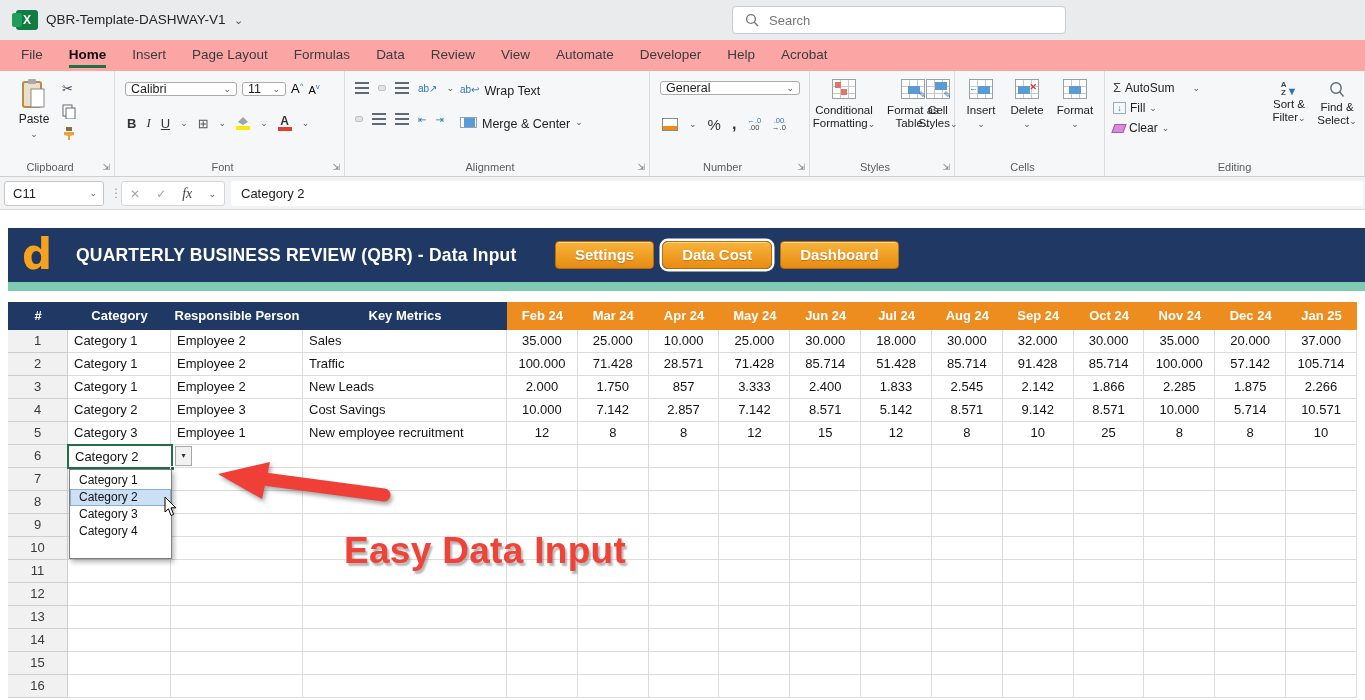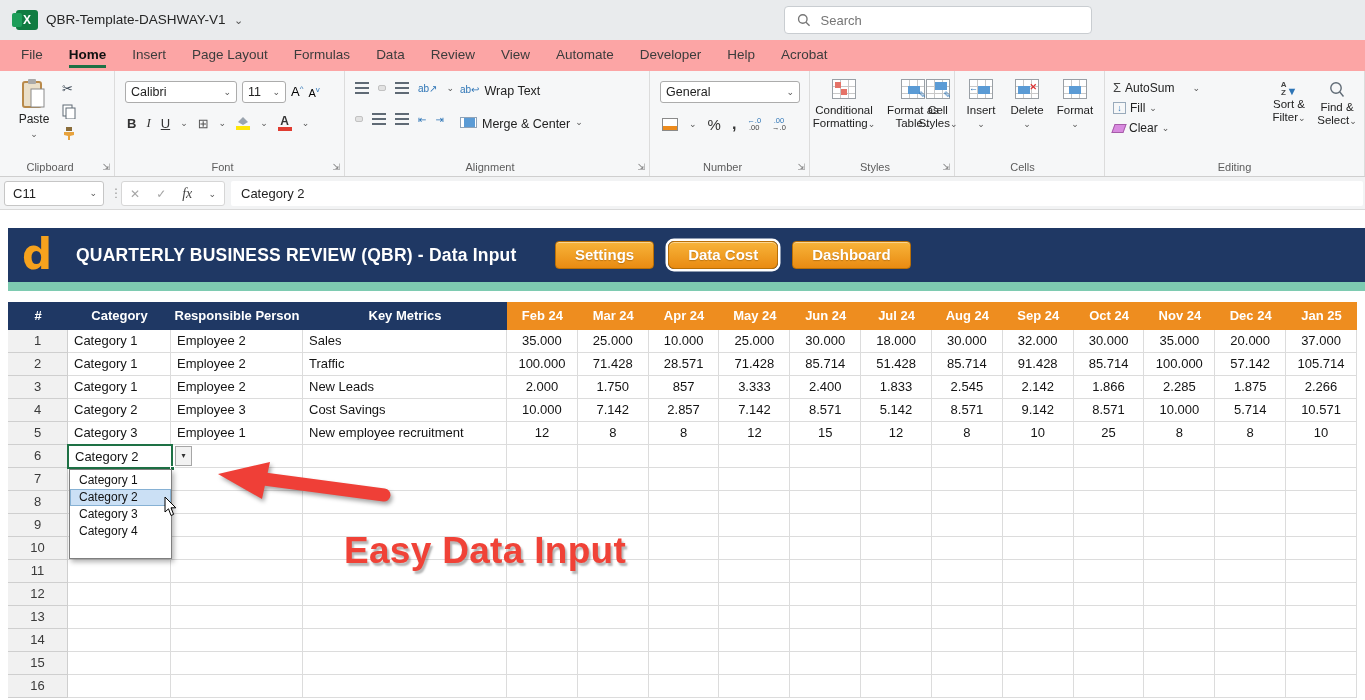--- a/index.html
+++ b/index.html
@@ -8,21 +8,21 @@
          --navy:#1F3864; --orange:#EE8D1F; --teal:#7ECBB1; --green:#1E7145; --red:#F04237; }
 
   
   .titlebar{position:absolute;left:0;top:0;width:1365px;height:40px;background:#E9EBED;}
   .xlicon{position:absolute;left:16px;top:10px;width:22px;height:20px;background:#107C41;border-radius:3px;
           color:#fff;font-weight:bold;font-size:12px;text-align:center;line-height:20px;}
   .xlicon:before{content:"";position:absolute;left:-4px;top:3px;width:10px;height:14px;background:#1E9E5A;border-radius:2px;z-index:-0;}
   .xlicon span{position:relative;}
   .doctitle{position:absolute;left:46px;top:0;line-height:40px;font-size:13.5px;color:#252525;}
   .doc-chev{position:absolute;top:0;line-height:40px;font-size:11px;color:#555;}
-  .searchbox{position:absolute;left:784px;top:6px;width:308px;height:28px;background:#fff;border:1px solid #C9CDD1;border-radius:4px;display:flex;align-items:center;}
+  .searchbox{position:absolute;left:732px;top:6px;width:334px;height:28px;background:#fff;border:1px solid #C9CDD1;border-radius:4px;display:flex;align-items:center;}
   .searchbox svg{margin-left:12px;}
   .searchbox input{border:none;outline:none;background:transparent;font-size:13px;color:#555;margin-left:10px;width:280px;font-family:inherit;}
 
   
   .tabsrow{position:absolute;left:0;top:40px;width:1365px;height:31px;background:#fca5a5;display:flex;padding-left:8px;}
   .tab{padding:0 13px;line-height:30px;font-size:13.5px;color:#3c3c3c;cursor:default;}
   .tab.active .tlbl{font-weight:bold;color:#111;border-bottom:3px solid var(--green);padding-bottom:3px;}
 
   
   .ribbon{position:absolute;left:0;top:71px;width:1365px;height:106px;background:#F6F7F8;border-bottom:1px solid #CFCFCF;}
@@ -30,21 +30,21 @@
   .glabel{position:absolute;bottom:3px;left:0;right:14px;text-align:center;font-size:11px;color:#5C5C5C;}
   .launcher{position:absolute;bottom:4px;right:4px;font-size:9px;color:#777;}
   .chev{font-size:9px;color:#555;}
   .minibtn{display:inline-block;color:#3e4a57;}
 
   .g-clip{left:0;width:115px;}
   .pastebig{position:absolute;left:12px;top:8px;width:44px;text-align:center;font-size:12px;color:#222;}
   .clipcol{position:absolute;left:62px;top:10px;display:flex;flex-direction:column;gap:8px;font-size:13px;color:#3e4a57;}
 
   .g-font{left:115px;width:230px;}
-  .selbox-ctl{background:#fff;border:1px solid #ACACAC;border-radius:3px;height:22px;display:flex;align-items:center;justify-content:space-between;padding:0 5px;font-size:12.5px;color:#222;}
+  .selbox-ctl{background:#fff;border:1px solid #ACACAC;border-radius:3px;height:14px;display:flex;align-items:center;justify-content:space-between;padding:0 5px;font-size:12.5px;color:#222;}
   .fontrow1{position:absolute;left:10px;top:10px;display:flex;gap:5px;align-items:center;}
   .fontrow2{position:absolute;left:12px;top:44px;display:flex;gap:10px;align-items:center;font-size:13px;color:#333;}
   .bigA{font-size:13px;} .supmark{font-size:8px;color:#2E75B6;vertical-align:super;}
   .b{font-weight:bold;} .i{font-style:italic;font-family:"Liberation Serif",serif;} .u{text-decoration:underline;}
   .colorbtn{display:inline-flex;flex-direction:column;align-items:center;line-height:11px;font-size:12px;font-weight:bold;color:#333;}
   .bar-y{width:14px;height:4px;background:#FFE609;} .bar-r{width:14px;height:4px;background:#E03C31;}
 
   .g-align{left:345px;width:305px;}
   .alrow1{position:absolute;left:10px;top:11px;display:flex;gap:9px;align-items:center;}
   .alrow2{position:absolute;left:10px;top:42px;display:flex;gap:9px;align-items:center;}
@@ -93,21 +93,21 @@
   .fdots{position:absolute;left:110px;top:4px;line-height:25px;color:#999;font-size:12px;}
   .fxbox{position:absolute;left:121px;top:4px;width:104px;height:25px;background:#fff;border:1px solid #D6D6D6;border-radius:3px;display:flex;align-items:center;justify-content:space-around;color:#A6A6A6;font-size:12px;}
   .fxbox .fx{font-style:italic;font-family:"Liberation Serif",serif;color:#444;font-size:14px;}
   .finput{position:absolute;left:231px;top:4px;right:2px;height:25px;background:#fff;border-radius:2px;}
   .finput input{width:100%;height:100%;border:none;outline:none;font-size:13px;color:#222;padding-left:10px;font-family:inherit;background:transparent;}
 
   
   .banner{position:absolute;left:8px;top:228px;width:1357px;height:54px;background:var(--navy);}
   .logo{position:absolute;left:14px;top:2px;font-size:42px;font-weight:bold;color:#F6A21D;font-family:"DejaVu Sans",sans-serif;}
   .btitle{position:absolute;left:68px;top:0;line-height:54px;color:#fff;font-weight:bold;font-size:17.5px;letter-spacing:.2px;}
-  .bbtns{position:absolute;left:547px;top:13px;display:flex;gap:14px;}
+  .bbtns{position:absolute;left:547px;top:13px;display:flex;gap:8px;}
   .obtn{height:28px;line-height:26px;padding:0 19px;background:linear-gradient(#F8B43A,#E98B12);border:1px solid #B96F06;border-radius:4px;color:#fff;font-weight:bold;font-size:15px;text-shadow:0 1px 1px rgba(120,70,0,.4);box-shadow:inset 0 1px 0 rgba(255,255,255,.45);}
   .obtn.active{box-shadow:0 0 0 2.5px #fff, inset 0 1px 0 rgba(255,255,255,.45);border-radius:6px;}
   .tealstrip{position:absolute;left:8px;top:282px;width:1357px;height:9px;background:var(--teal);}
 
   
   .thead{position:absolute;left:8px;top:302px;width:1349px;height:28px;display:flex;}
   .hc{color:#fff;font-weight:bold;font-size:13px;text-align:center;line-height:28px;}
   .hc.navy{background:var(--navy);} .hc.month{background:var(--orange);flex:1;}
   .w-num{width:60px;} .w-cat{width:103px;} .w-per{width:132px;} .w-met{width:204px;}
 

